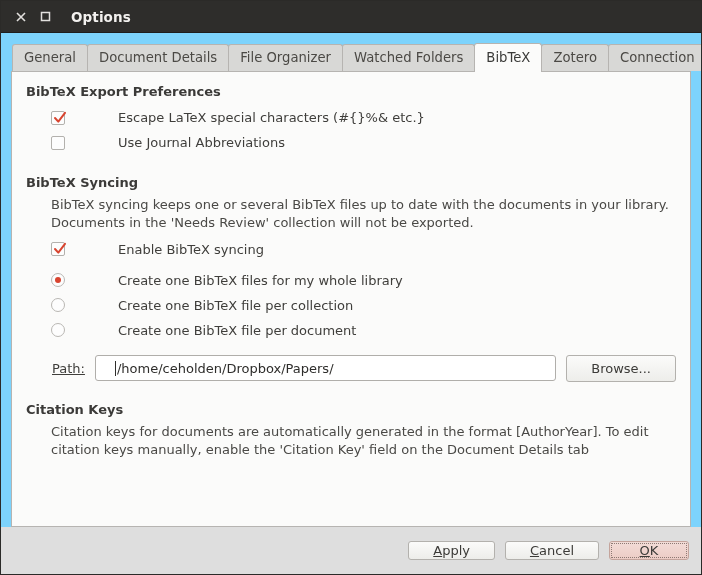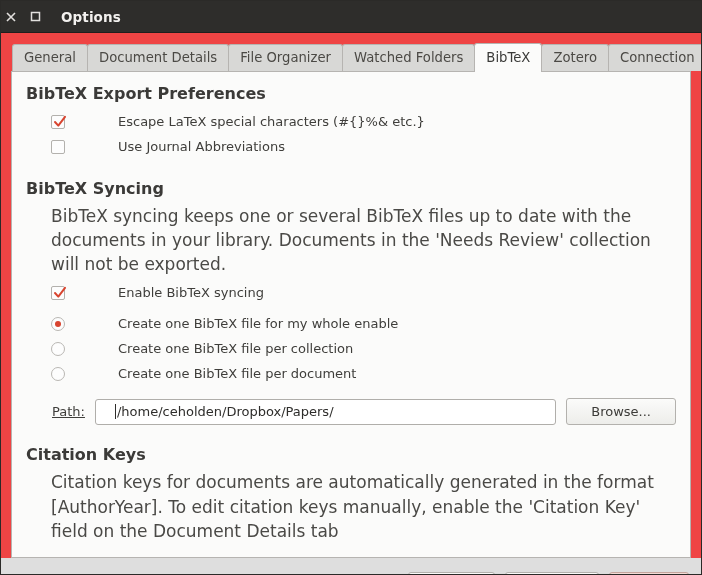--- a/index.html
+++ b/index.html
@@ -22,20 +22,21 @@
     flex-direction: column;
   }
 
   
   .titlebar {
     height: 31px;
     background: #2e2d2b;
     display: flex;
     align-items: center;
     flex: 0 0 auto;
+    padding-left: 10px;
     border-bottom: 1px solid #1f1e1d;
   }
   .winbtn {
     width: 20px;
     height: 20px;
     display: flex;
     align-items: center;
     justify-content: center;
     color: #e2e0de;
     font-size: 12px;
@@ -53,21 +54,21 @@
     letter-spacing: 0.1px;
   }
 
   
   .dialog-body {
     flex: 1 1 auto;
     display: flex;
     flex-direction: column;
     padding: 10px 10px 0 10px;
     box-sizing: border-box;
-    background: #ef4444;
+    background: #7dd3fc;
   }
 
   
   .tabstrip {
     display: flex;
     align-items: flex-end;
     height: 28px;
     position: relative;
     z-index: 3;
     padding-left: 1px;
@@ -104,30 +105,30 @@
     background: #fbfbfa;
     border: 1px solid #b6b4b1;
     box-sizing: border-box;
     padding: 12px 14px 10px 14px;
     overflow: hidden;
     position: relative;
     z-index: 2;
   }
 
   .group-title {
-    font-size: 16px;
+    font-size: 13px;
     font-weight: bold;
     color: #3b3a38;
     margin: 0 0 6px 0;
   }
   .group + .group { margin-top: 20px; }
   .indent { padding-left: 25px; }
 
   .desc {
-    font-size: 17px;
+    font-size: 13px;
     color: #4a4946;
     line-height: 1.42;
     margin: 0 0 4px 0;
     max-width: 645px;
   }
 
   
   .optrow {
     display: flex;
     align-items: center;
@@ -321,21 +322,21 @@
             <span class="checkbox">
               <svg width="16" height="16" viewBox="0 0 16 16" aria-hidden="true">
                 <path d="M3 8 L6.3 11.6 L13 2.8" stroke="#d8442f" stroke-width="2" fill="none" stroke-linecap="round" stroke-linejoin="round"></path>
               </svg>
             </span>
             <span class="label">Enable BibTeX syncing</span>
           </div>
 
           <div class="optrow" style="margin-top:6px">
             <span class="radio checked"></span>
-            <span class="label">Create one BibTeX file for my whole enable</span>
+            <span class="label">Create one BibTeX files for my whole library</span>
           </div>
           <div class="optrow">
             <span class="radio"></span>
             <span class="label">Create one BibTeX file per collection</span>
           </div>
           <div class="optrow">
             <span class="radio"></span>
             <span class="label">Create one BibTeX file per document</span>
           </div>
 

